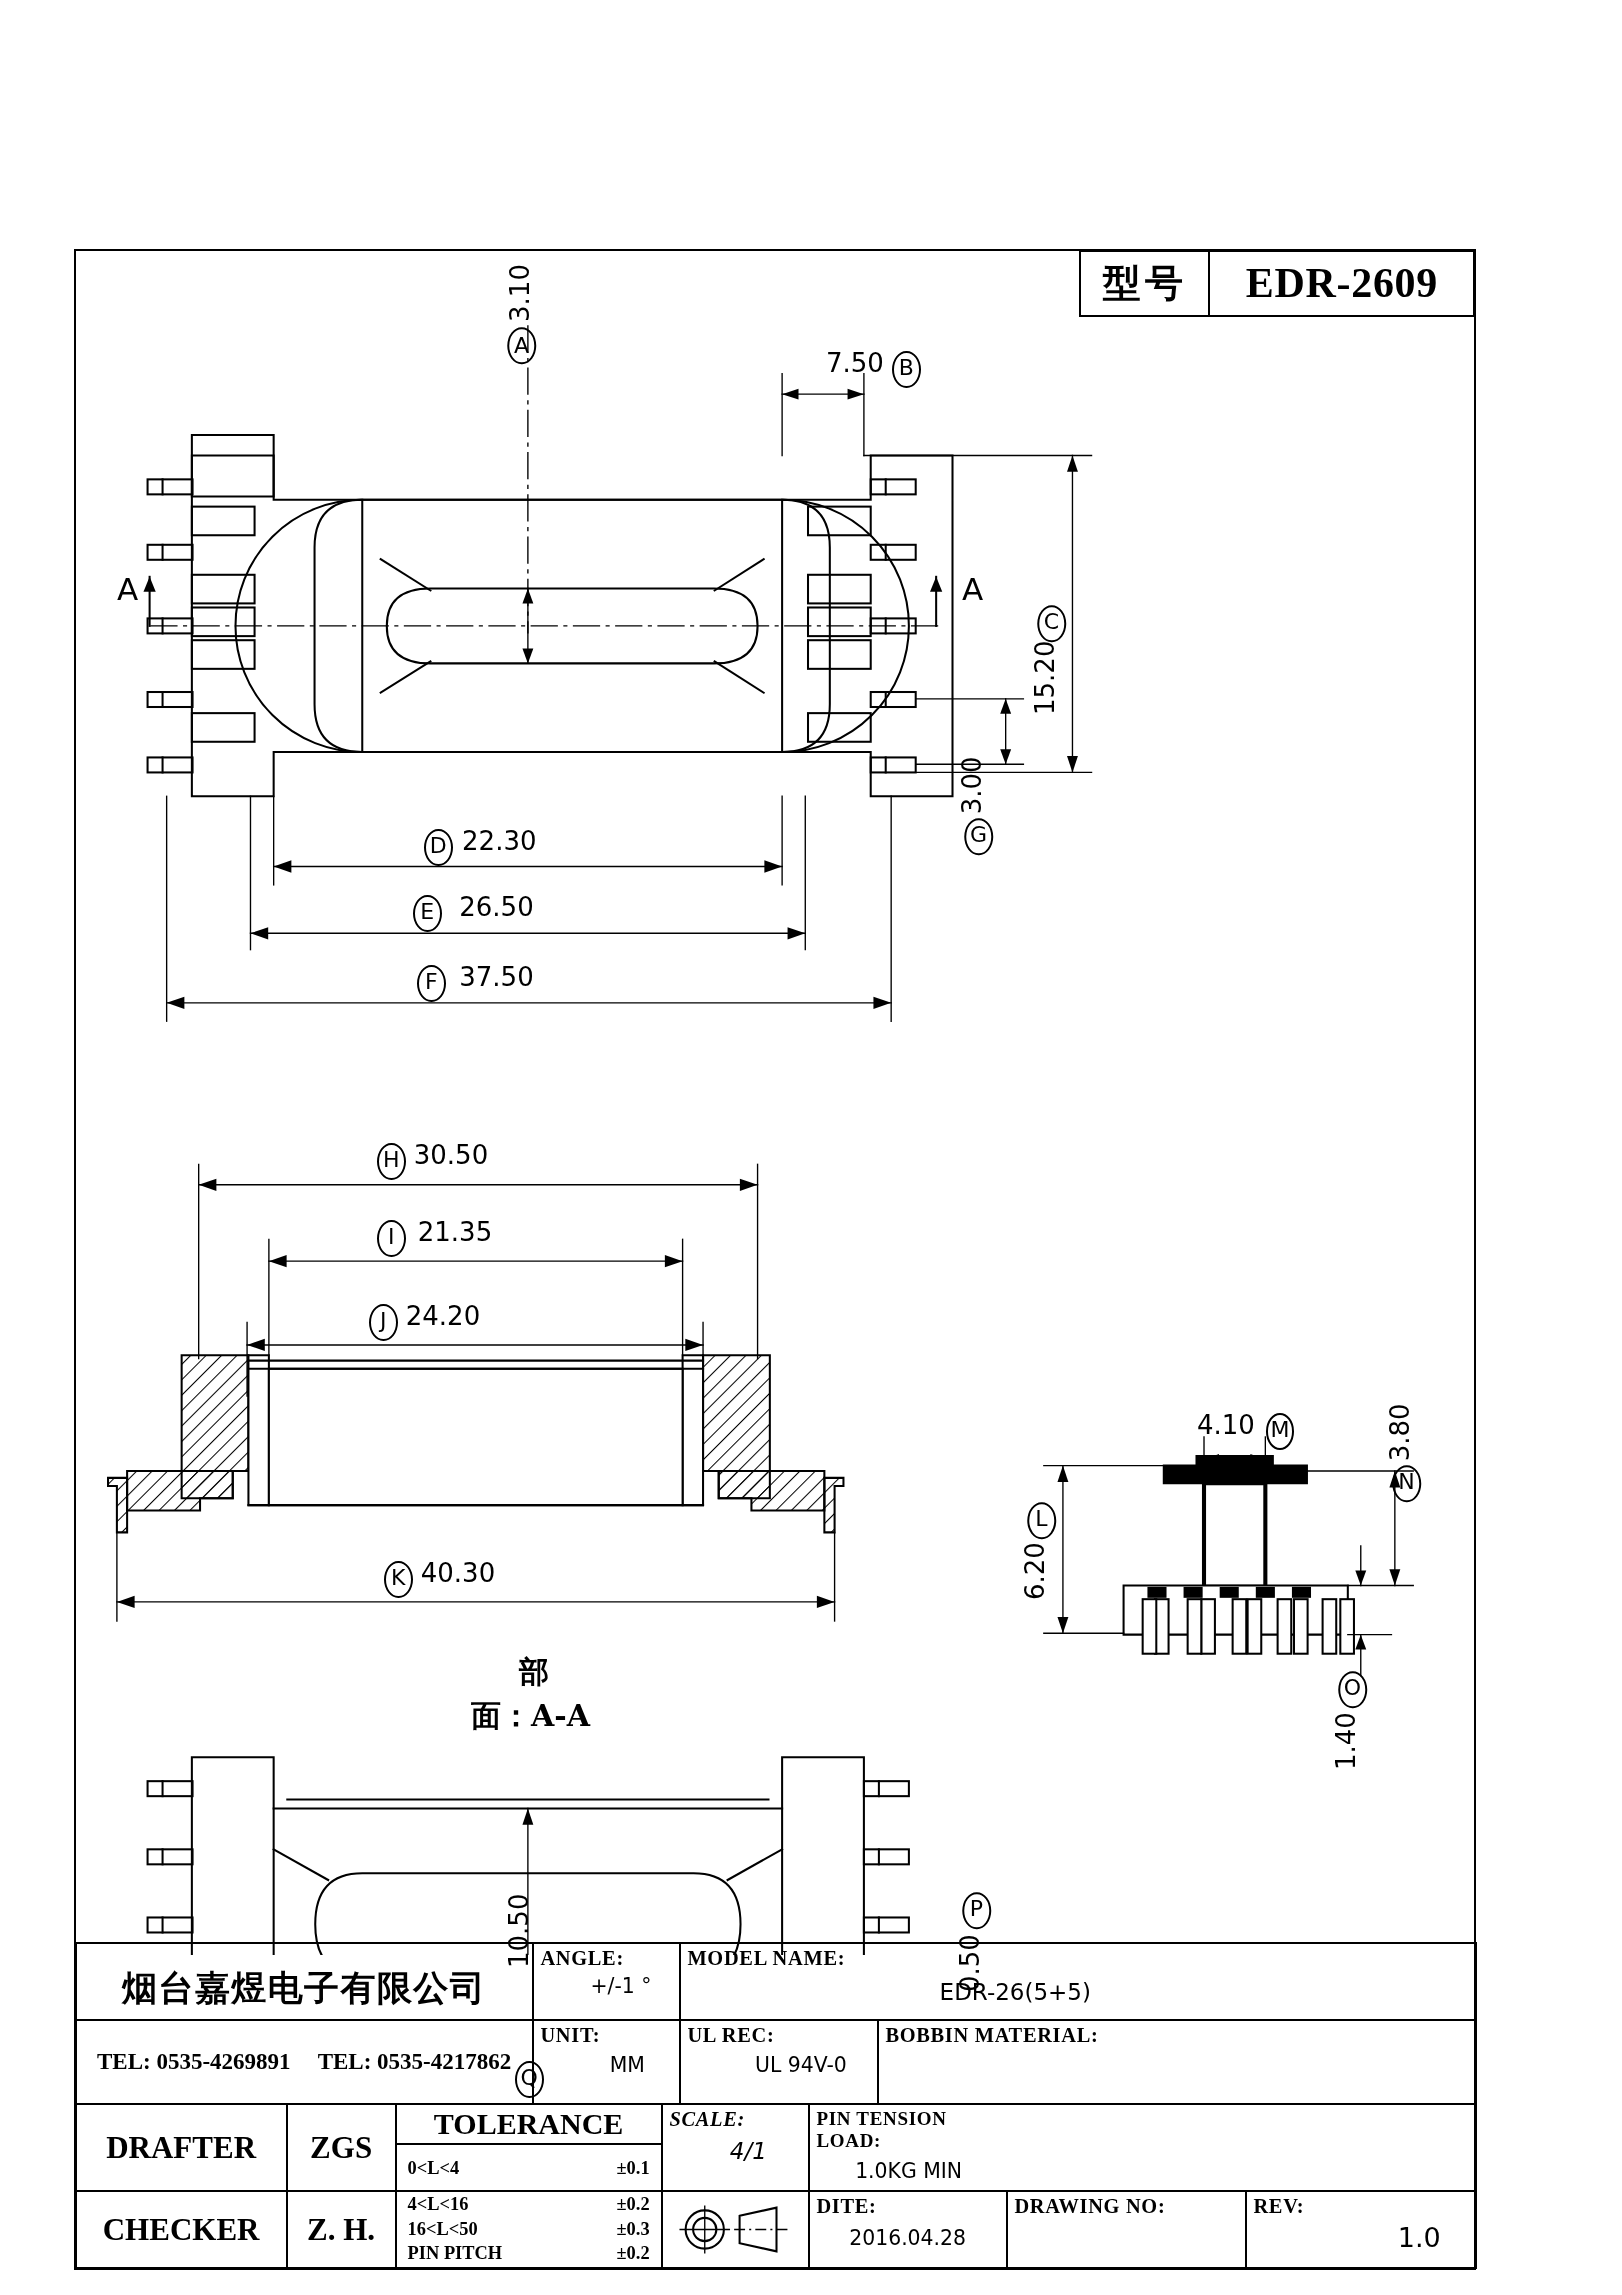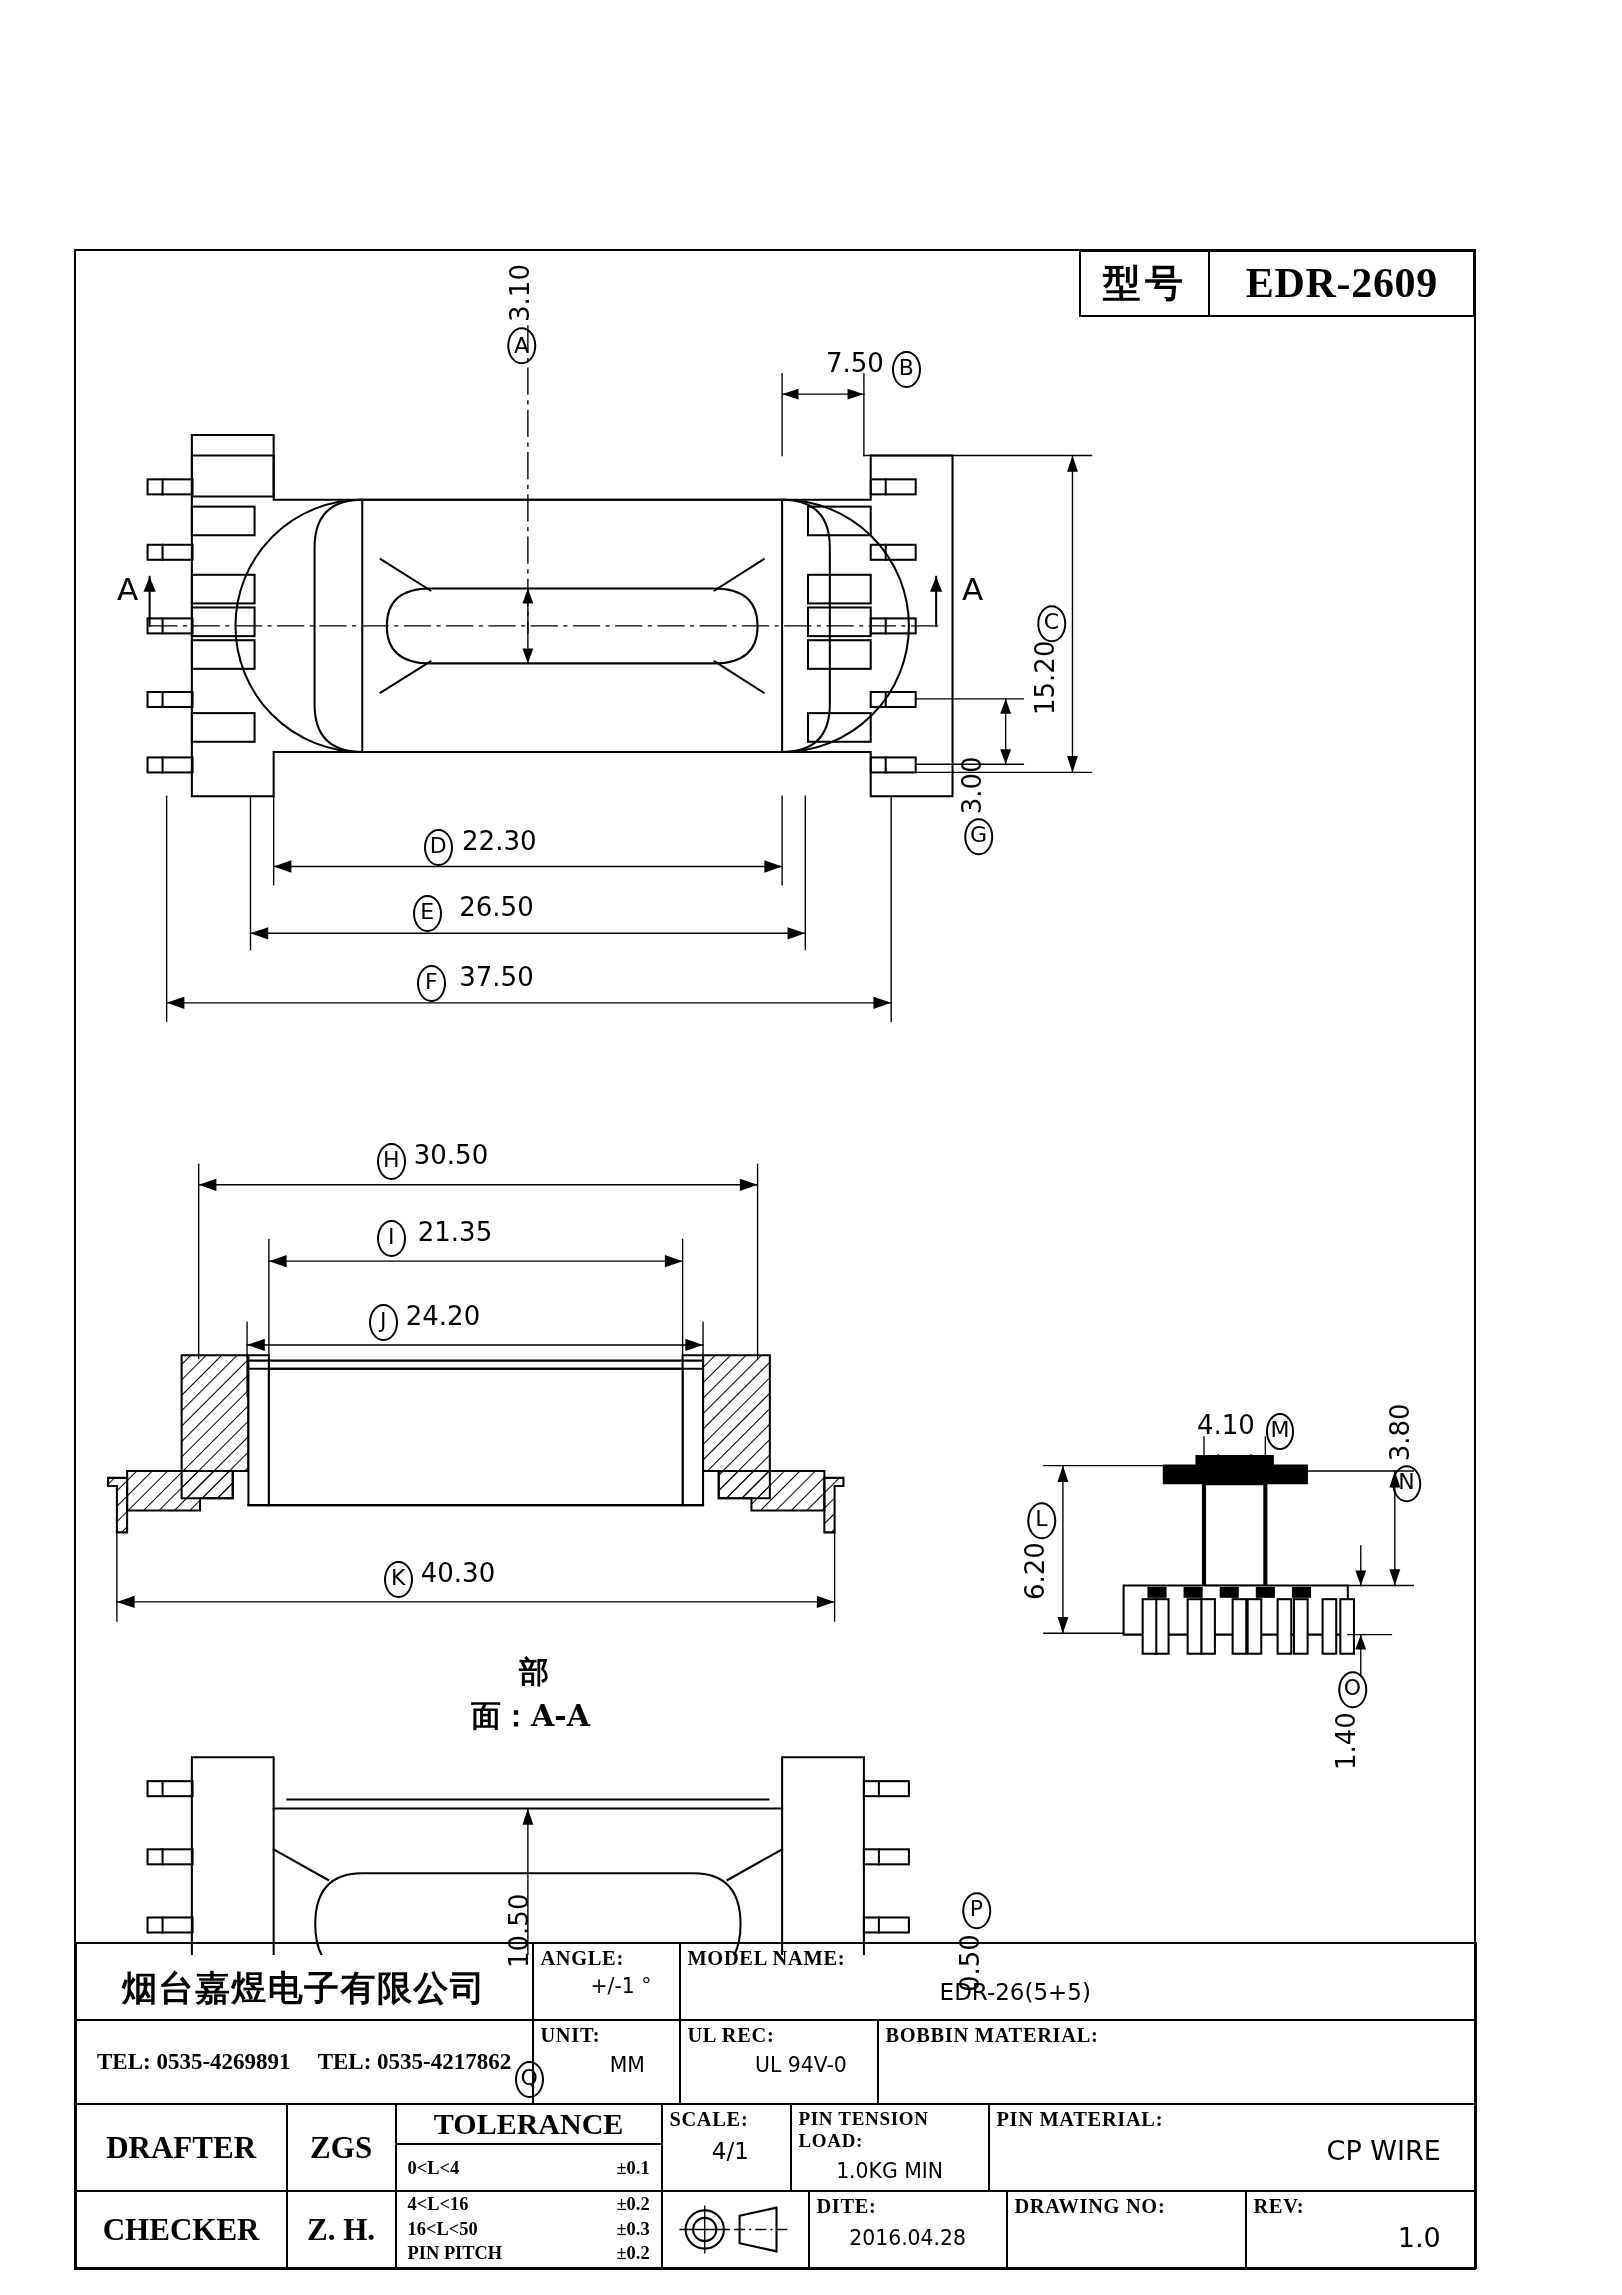--- a/index.html
+++ b/index.html
@@ -458,31 +458,27 @@
       <div class="tb-cell ctr" style="width:109px;">
         <span class="big">ZGS</span>
       </div>
       <div class="tb-cell" style="width:266px;padding:0;">
         <div style="text-align:center;font-size:30px;font-family:'Liberation Serif',serif;font-weight:700;border-bottom:2px solid #000;line-height:38px;">TOLERANCE</div>
         <div style="display:flex;justify-content:space-between;padding:1.4px 11px 0 11px;font-size:18.4px;font-family:'Liberation Serif',serif;font-weight:700;margin-top:11px;">
           <span>0&lt;L&lt;4</span>
           <span>±0.1</span>
         </div>
       </div>
-      <div class="tb-cell" style="width:129px;">
+      <div class="tb-cell" style="width:147px;font-style:italic;">
         <div class="lbl">SCALE:</div>
         <div class="val" style="text-align:right;padding-right:34px;padding-top:6.8px;font-size:23px;">4/1</div>
       </div>
       <div class="tb-cell" style="width:198px;">
         <div class="lbl" style="font-size:19px;">PIN TENSION LOAD:</div>
         <div class="val" style="text-align:center;padding-top:6.8px;">1.0KG MIN</div>
-      </div>
-      <div class="tb-cell" style="flex:1;">
-        <div class="lbl">PIN MATERIAL:</div>
-        <div class="val" style="text-align:right;padding-right:27px;padding-top:4.1px;font-size:27px;">CP WIRE</div>
       </div>
     </div>
 
     <div class="tb-row" style="flex:1;">
       <div class="tb-cell ctr" style="width:211px;">
         <span class="big">CHECKER</span>
       </div>
       <div class="tb-cell ctr" style="width:109px;">
         <span class="big">Z. H.</span>
       </div>

